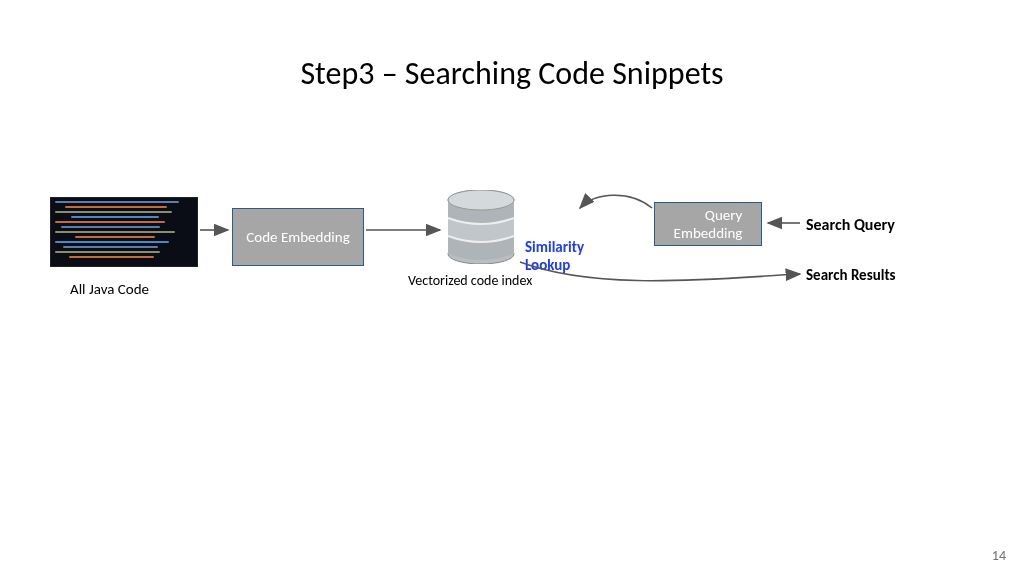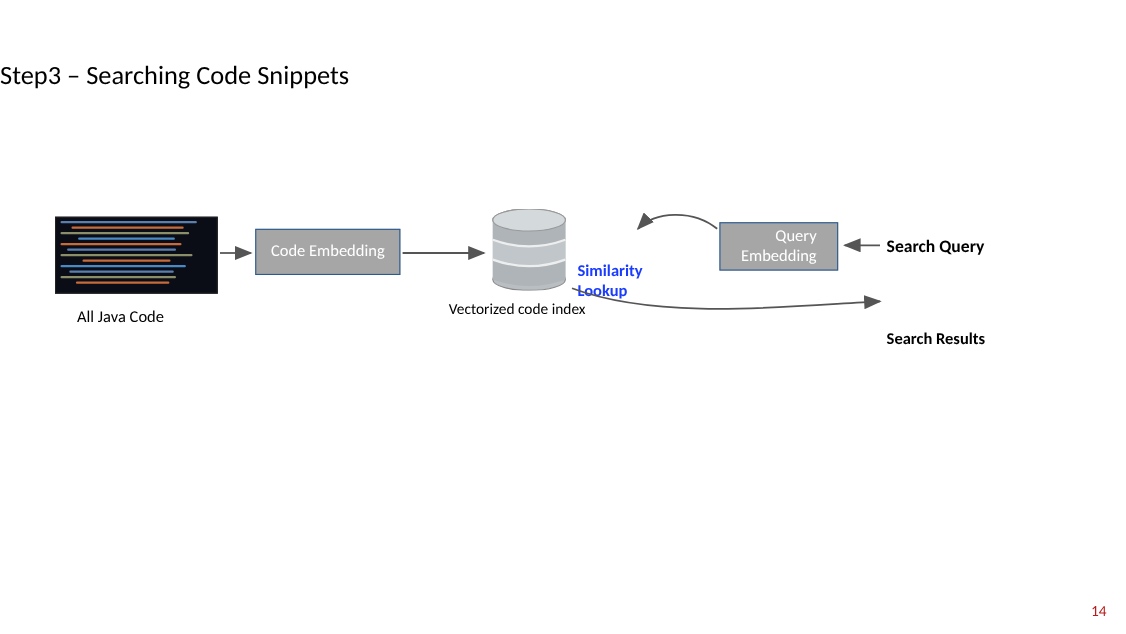--- a/index.html
+++ b/index.html
@@ -9,30 +9,30 @@
     background: #fff;
     font-family: Calibri, "Segoe UI", Arial, sans-serif;
     position: relative;
     overflow: hidden;
   }
   .slide-title {
     position: absolute;
     top: 54px;
     left: 0;
     width: 100%;
-    text-align: left;
-    font-size: 24px;
+    text-align: center;
+    font-size: 32px;
     font-weight: 400;
     color: #000;
   }
   .page-number {
     position: absolute;
     right: 18px;
     bottom: 12px;
-    color: #b91c1c;
+    color: #737373;
     font-size: 14px;
   }
   
   .code-thumb {
     position: absolute;
     left: 50px;
     top: 197px;
     width: 148px;
     height: 70px;
     background: #0b0d16;
@@ -61,21 +61,21 @@
     justify-content: center;
     color: #fff;
     font-size: 15px;
     text-align: center;
     line-height: 1.2;
   }
   .code-embedding {
     left: 232px;
     top: 208px;
     width: 132px;
-    height: 42px;
+    height: 58px;
   }
   .query-embedding {
     left: 654px;
     top: 202px;
     width: 108px;
     height: 44px;
     text-align: right;
   }
   
   .db {
@@ -111,21 +111,20 @@
     font-weight: 700;
     color: #000;
   }
   .search-results {
     position: absolute;
     left: 806px;
     top: 266px;
     font-size: 15px;
     font-weight: 700;
     color: #000;
-    margin-top: 34px;
   }
   
   .arrows {
     position: absolute;
     left: 0;
     top: 0;
     width: 1024px;
     height: 576px;
     pointer-events: none;
   }

